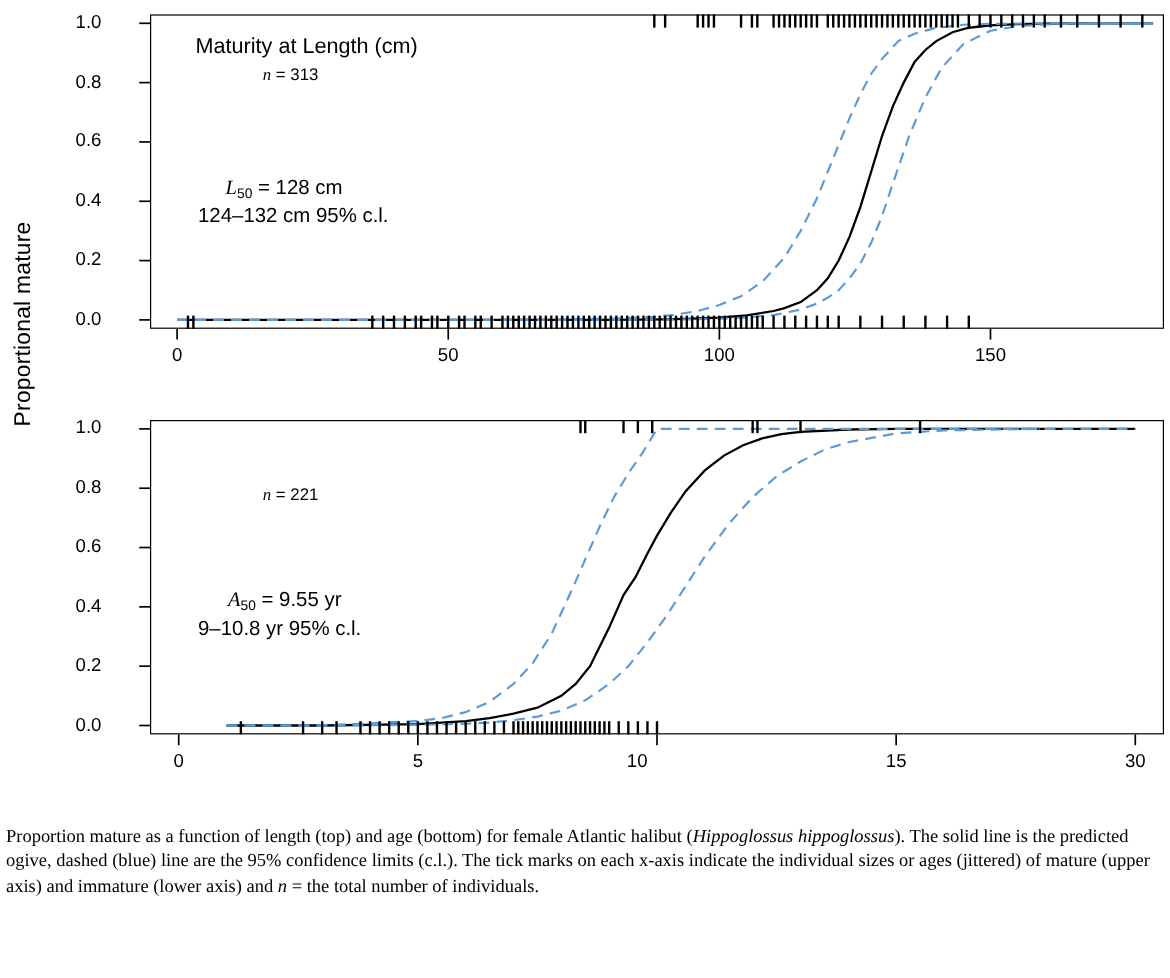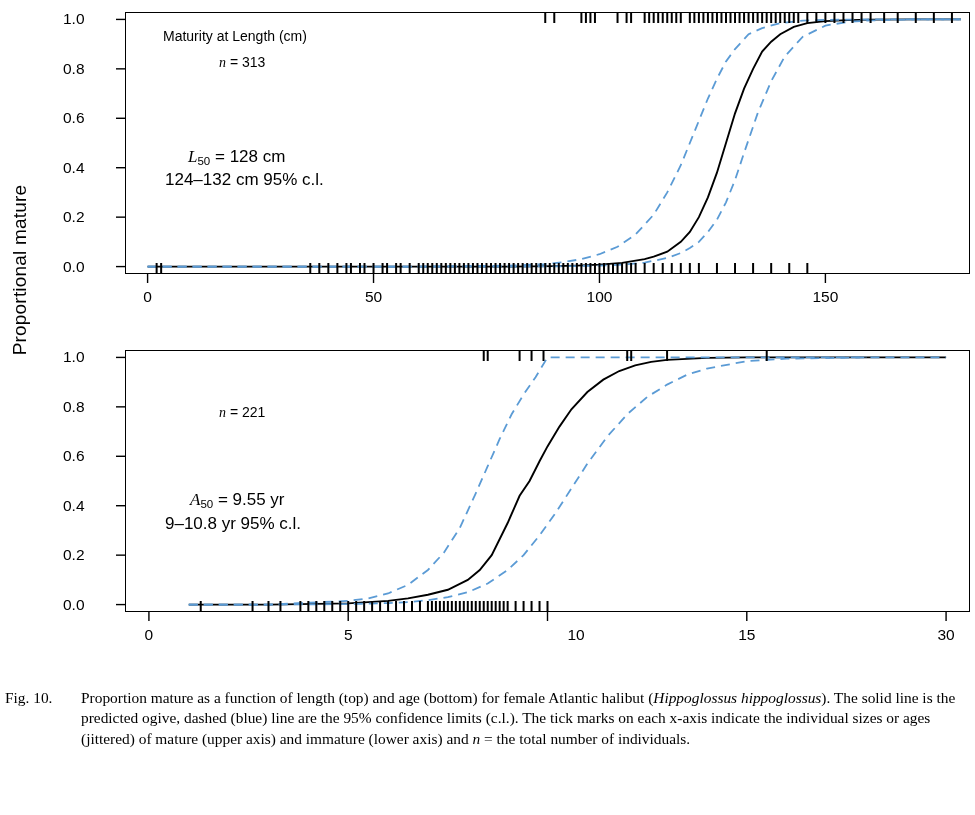--- a/index.html
+++ b/index.html
@@ -59,21 +59,21 @@
   .xtick-label {
     text-align: center;
   }
   .annot {
     position: absolute;
     font-family: "Liberation Sans", sans-serif;
     color: #000;
     white-space: nowrap;
   }
   .annot-title {
-    font-size: 14px;
+    font-size: 18px;
   }
   .annot-n {
     font-size: 14px;
   }
   .annot-n i, .annot-stat i {
     font-family: "Liberation Serif", serif;
     font-style: italic;
   }
   .annot-stat {
     font-size: 17px;
@@ -390,28 +390,27 @@
         <div class="tick-label ytick-label" style="left: 63px; top: 265.585px; width: 46px;">0.0</div>
         <div class="tick-label ytick-label" style="left: 63px; top: 216.151px; width: 46px;">0.2</div>
         <div class="tick-label ytick-label" style="left: 63px; top: 166.717px; width: 46px;">0.4</div>
         <div class="tick-label ytick-label" style="left: 63px; top: 117.283px; width: 46px;">0.6</div>
         <div class="tick-label ytick-label" style="left: 63px; top: 67.8491px; width: 46px;">0.8</div>
         <div class="tick-label ytick-label" style="left: 63px; top: 18.4151px; width: 46px;">1.0</div>
       </div>
     <div id="bot-xlabels">
         <div class="tick-label xtick-label" style="left: 118.915px; top: 296px; width: 60px;">0</div>
         <div class="tick-label xtick-label" style="left: 318.208px; top: 296px; width: 60px;">5</div>
-        <div class="tick-label xtick-label" style="left: 546px; top: 296px; width: 60px;">10</div>
+        <div class="tick-label xtick-label" style="left: 501px; top: 296px; width: 60px;">10</div>
         <div class="tick-label xtick-label" style="left: 716.792px; top: 296px; width: 60px;">15</div>
         <div class="tick-label xtick-label" style="left: 916.085px; top: 296px; width: 60px;">30</div>
       </div>
   </div>
 
   <div class="caption">
     <div class="caption-row">
-      <div class="caption-label">Fig. 10.</div>
       <div class="caption-text">
         <span id="caption-render">Proportion mature as a function of length (top) and age (bottom) for female Atlantic halibut (<i>Hippoglossus hippoglossus</i>). The solid line is the predicted ogive, dashed (blue) line are the 95% confidence limits (c.l.). The tick marks on each x-axis indicate the individual sizes or ages (jittered) of mature (upper axis) and immature (lower axis) and <i>n</i> = the total number of individuals.</span>
       </div>
     </div>
   </div>
 
 </div>
 
 </body></html>

